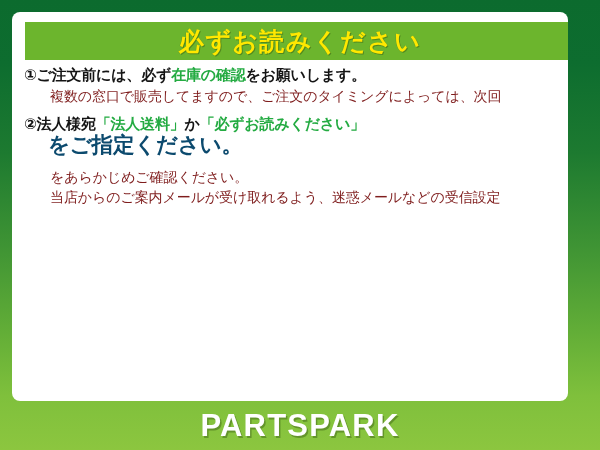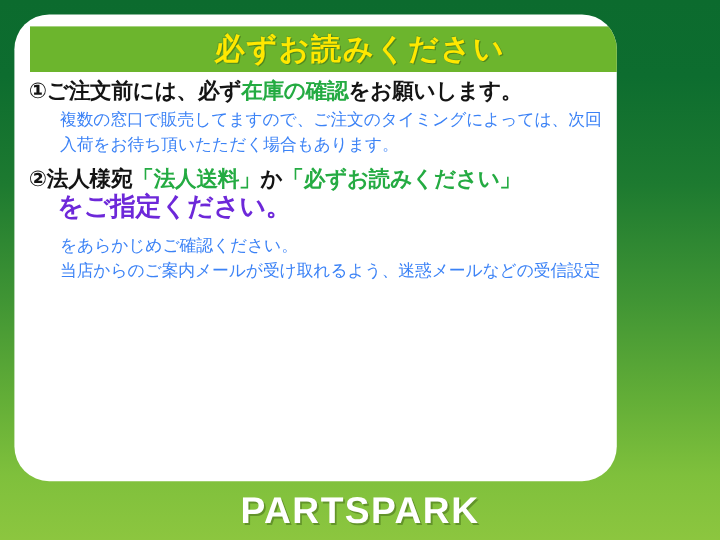--- a/index.html
+++ b/index.html
@@ -28,25 +28,25 @@
         #7fc03c 88%,
         #8cc63f 100%);
     overflow: hidden;
   }
 
   
   .panel {
     position: absolute;
     left: 12px;
     top: 12px;
-    width: 502px;
+    width: 556px;
     height: 389px;
     box-sizing: border-box;
     background: #ffffff;
-    border-radius: 29px;
+    border-radius: 8px;
     overflow: hidden;
     padding-left: 11px;
   }
 
   
   .title-banner {
     position: absolute;
     left: 13px;
     top: 10px;
     width: 550px;
@@ -72,42 +72,42 @@
   .items {
     position: absolute;
     left: 0;
     top: 52px;
     width: 576px;
   }
   .item {
     padding: 0 10px 0 12px;
   }
   .item-head {
-    font-size: 18px;
+    font-size: 15px;
     font-weight: bold;
     color: #141414;
     line-height: 1.18;
     letter-spacing: -0.2px;
     white-space: nowrap;
   }
   .item-head .hl {
     color: #24ab42;
   }
   .item-head-cont {
     font-size: 21.5px;
     font-weight: bold;
-    color: #6d28d9;
+    color: #0c4a6e;
     line-height: 1.18;
     letter-spacing: -0.2px;
     padding-left: 24px;
     white-space: nowrap;
   }
   .item-body {
     font-size: 14px;
-    color: #3b82f6;
+    color: #7f1d1d;
     line-height: 1.45;
     padding-left: 26px;
     letter-spacing: -0.1px;
     margin-top: 2px;
     white-space: nowrap;
   }
   .item-body div { white-space: nowrap; }
 
   #item-1 { margin-top: 2px; }
   #item-2 { margin-top: 9px; }
@@ -143,21 +143,20 @@
     <div class="title-banner">
       <span class="title-text">必ずお読みください</span>
     </div>
 
     <div class="items">
 
       <div class="item" id="item-1">
         <div class="item-head"><span>①</span><span>ご注文前には、必ず</span><span class="hl">在庫の確認</span><span>をお願いします。</span></div>
         <div class="item-body">
           <div>複数の窓口で販売してますので、ご注文のタイミングによっては、次回</div>
-          <div>入荷をお待ち頂いたただく場合もあります。</div>
         </div>
       </div>
 
       <div class="item" id="item-2">
         <div class="item-head"><span>②</span><span>法人様宛</span><span class="hl">「法人送料」</span><span>か</span><span class="hl">「必ずお読みください」</span></div>
         <div class="item-head-cont">をご指定ください。</div>
       </div>
 
       <div class="item" id="item-3">
         <div class="item-body">

